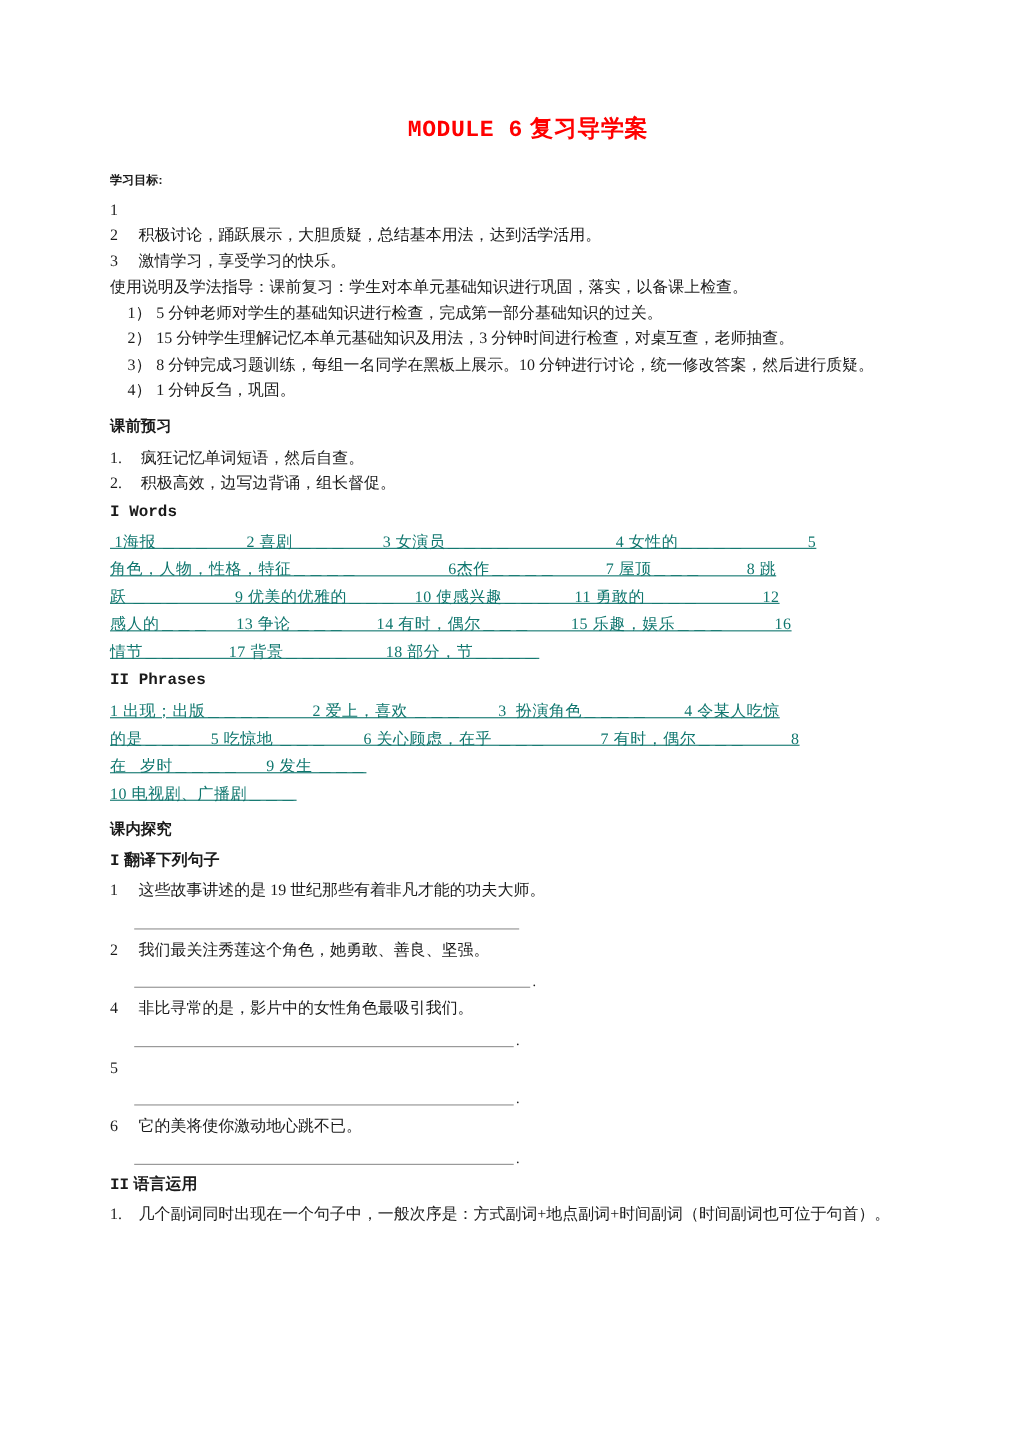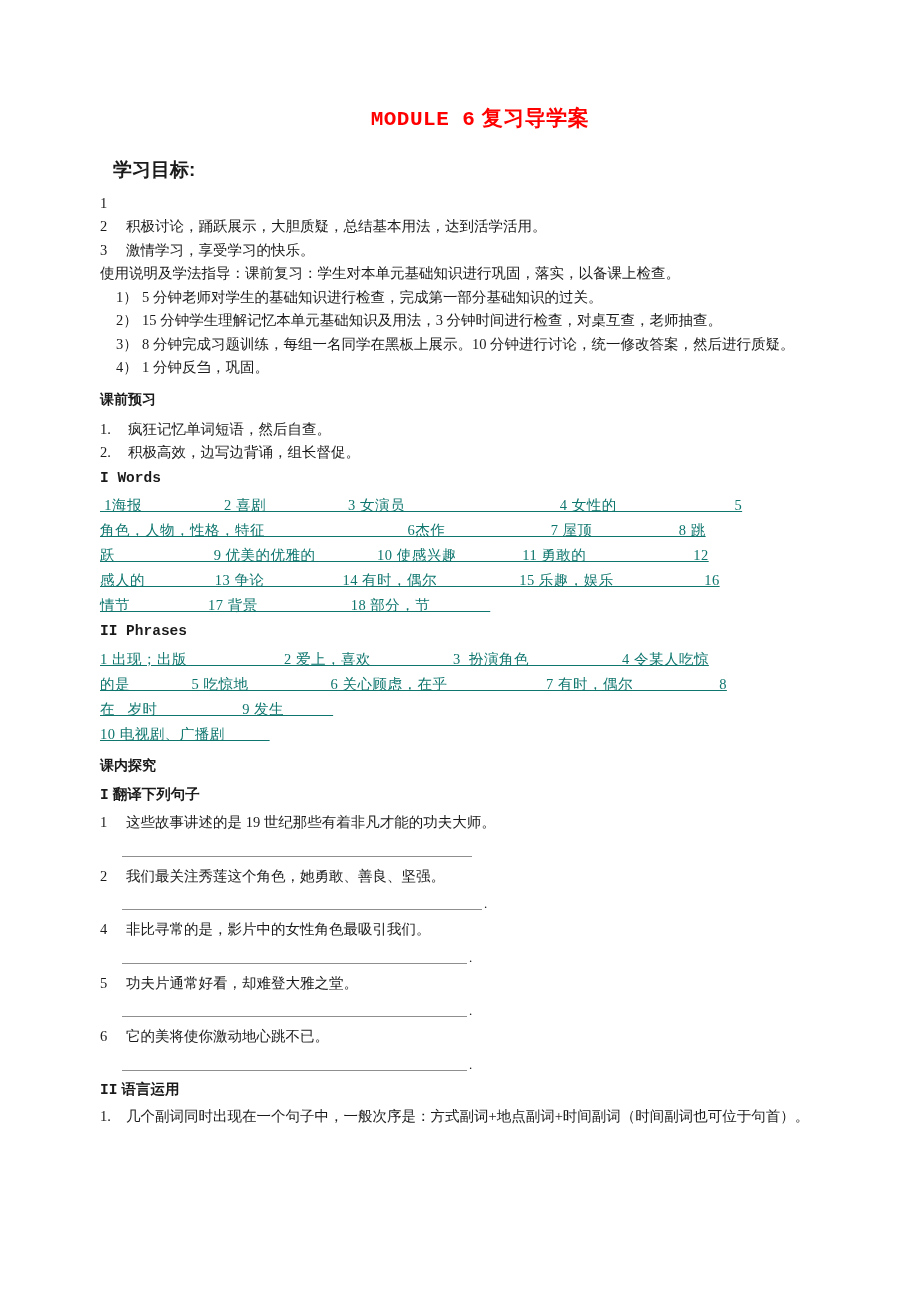--- a/index.html
+++ b/index.html
@@ -31,22 +31,22 @@
     margin: 0 0 24px 0;
     line-height: 1.2;
   }
   .doc-title .cn {
     font-family: "Liberation Sans", "DejaVu Sans", sans-serif;
     font-weight: bold;
   }
   .bold-head {
     font-family: Liberation Sans, sans-serif;
     font-weight: bold;
-    font-size: 19px;
-    margin: 0 0 7px 13px;
+    font-size: 11px;
+    margin: 0 0 7px 0;
     line-height: 1.5;
   }
   .center-head {
     text-align: left;
     font-family: "Liberation Sans", "DejaVu Sans", sans-serif;
     font-weight: bold;
     font-size: 14px;
     margin: 9px 0 8px 0;
     line-height: 1.5;
   }
@@ -244,21 +244,20 @@
       <span class="num">4</span>
       <span>非比寻常的是，影片中的女性角色最吸引我们。</span>
     </div>
   <div class="ansline">
       <span class="rule" style="width:345px"></span>
       <span class="dot" style="left:347px">.</span>
     </div>
 
   <div class="trans-item">
       <span class="num">5</span>
-      <span>功夫片通常好看，却难登大雅之堂。</span>
     </div>
   <div class="ansline">
       <span class="rule" style="width:345px"></span>
       <span class="dot" style="left:347px">.</span>
     </div>
 
   <div class="trans-item">
       <span class="num">6</span>
       <span>它的美将使你激动地心跳不已。</span>
     </div>

